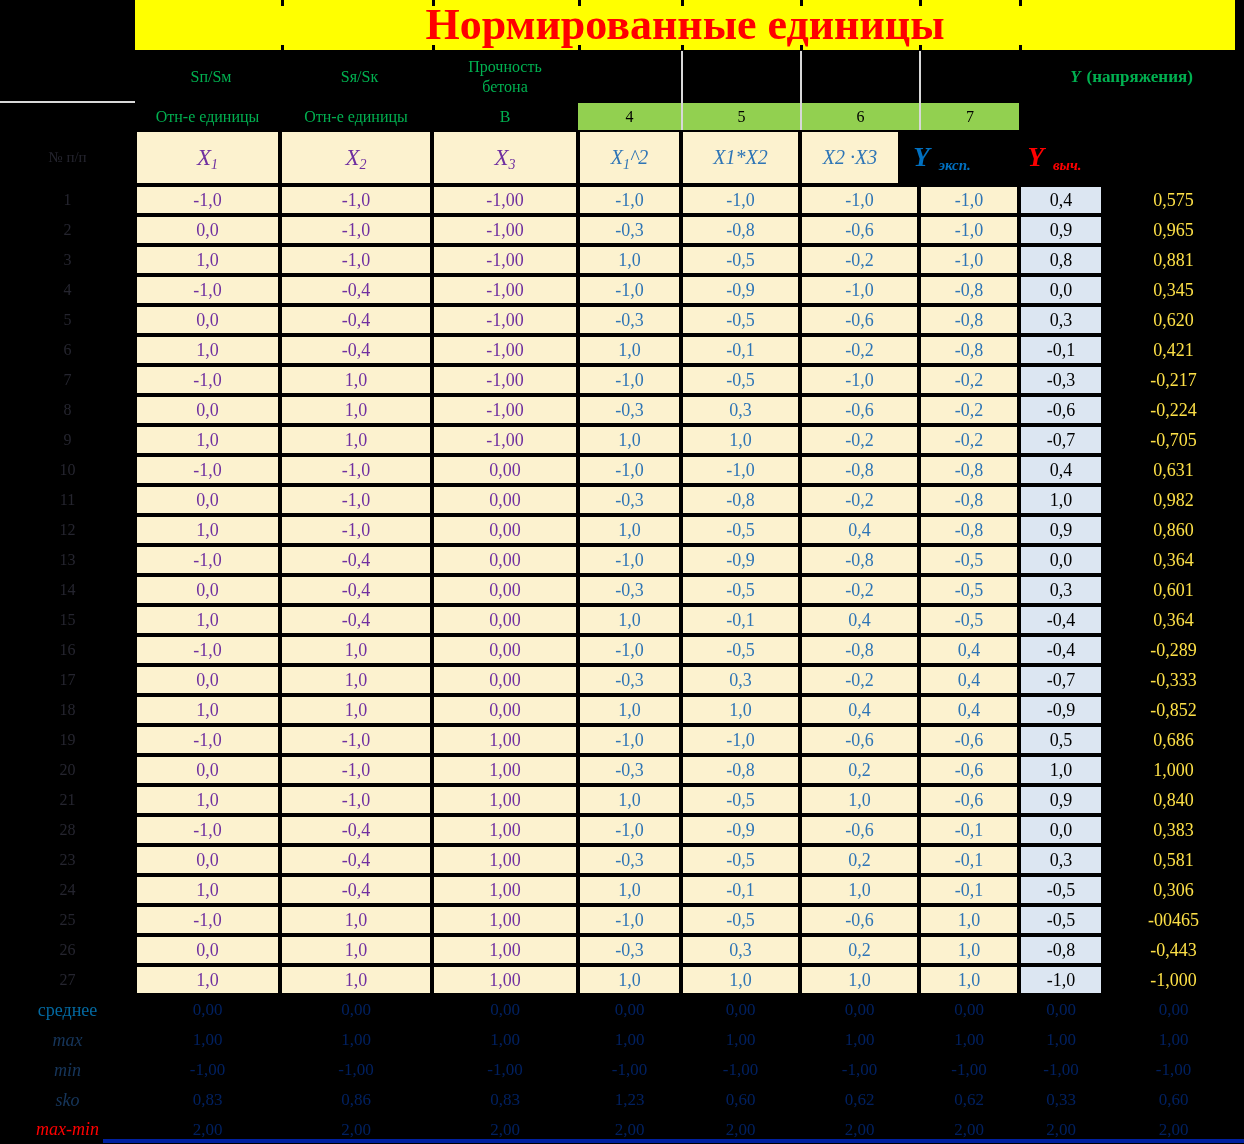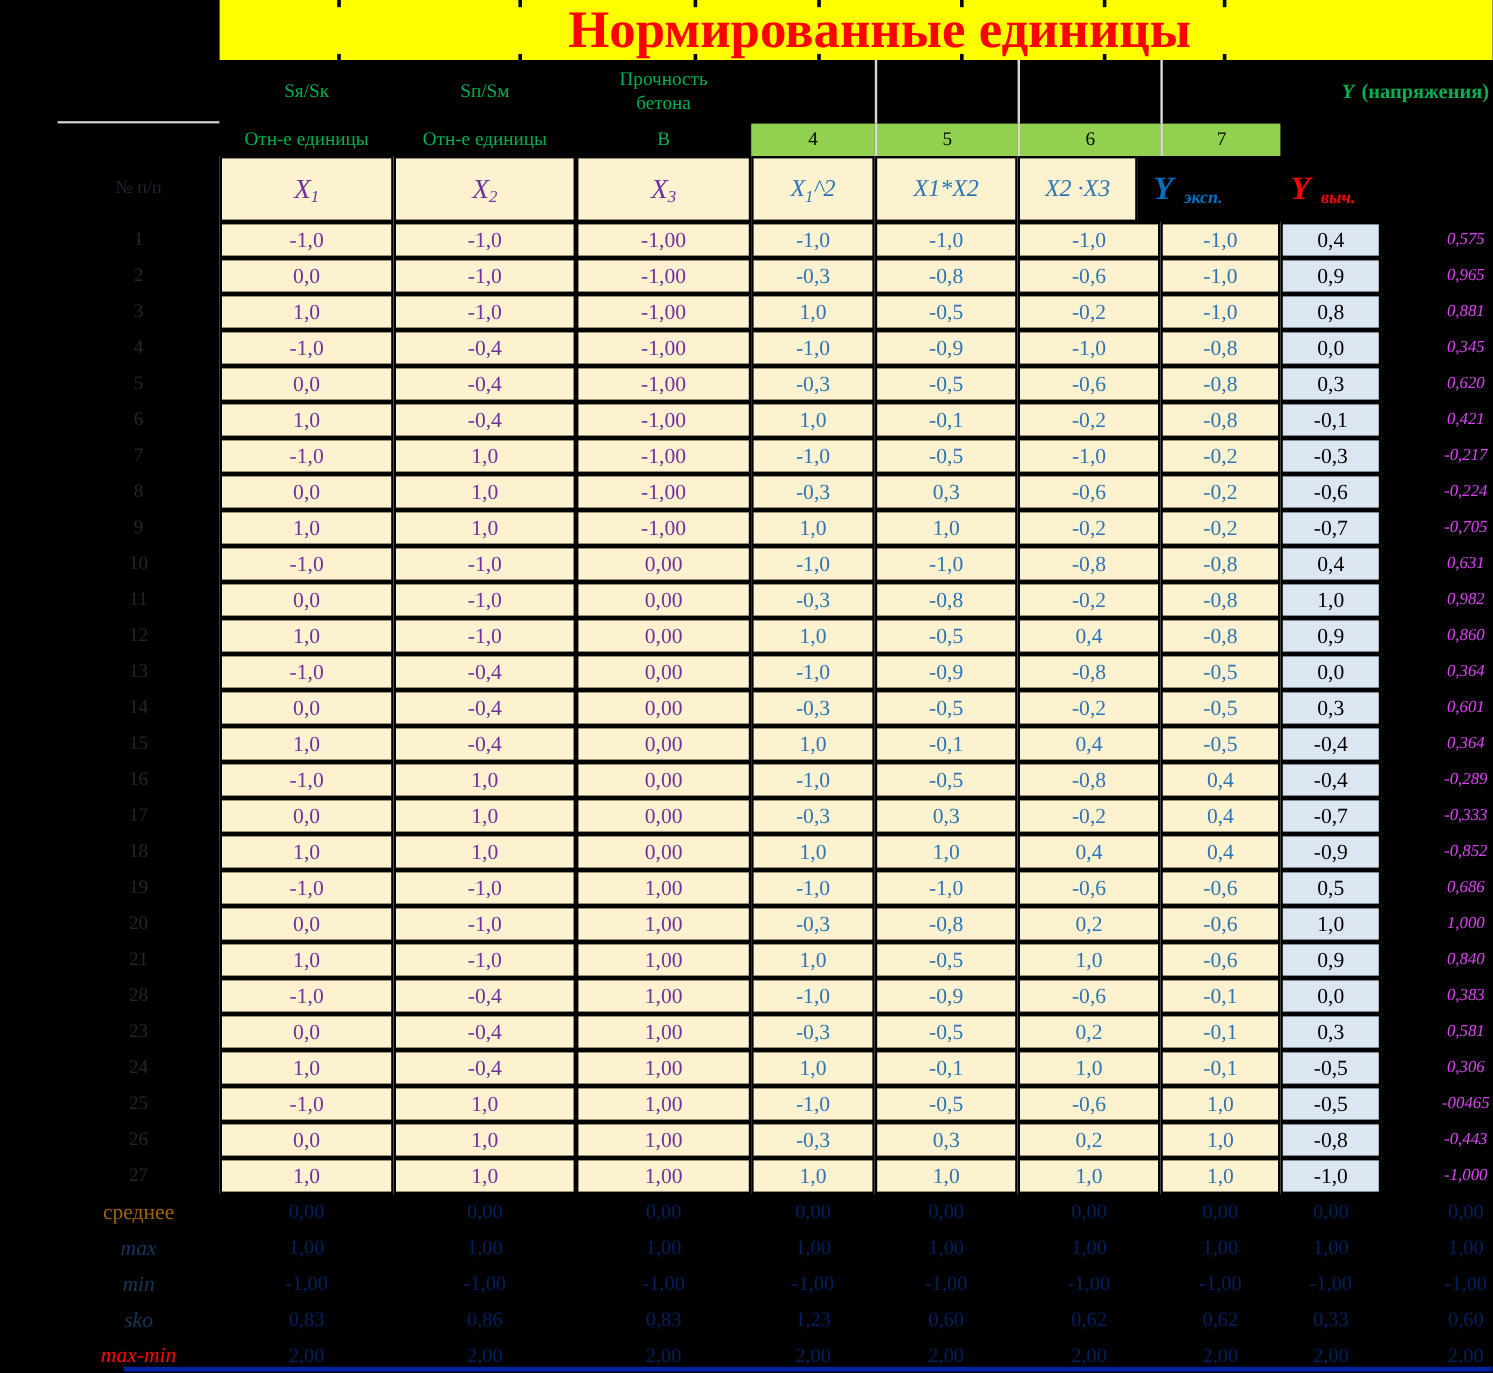--- a/index.html
+++ b/index.html
@@ -1,19 +1,19 @@
 <!DOCTYPE html>
 <html><head>
 <meta charset="utf-8">
 <style>
   * { margin:0; padding:0; box-sizing:border-box; }
   html,body { background:#000; }
   #app {
     position:relative; width:1244px; height:1144px; background:#000;
-    font-family:"Liberation Serif","DejaVu Serif",serif; overflow:hidden;padding-left:48px;
+    font-family:"Liberation Serif","DejaVu Serif",serif; overflow:hidden;
   }
   .trow { display:flex; width:1244px; }
   .c { display:flex; align-items:center; justify-content:center; flex-shrink:0; text-align:center; }
   
   .w0{width:135px}.w1{width:145px}.w2{width:152px}.w3{width:146px}.w4{width:103px}
   .w5{width:119px}.w6{width:119px}.w7{width:100px}.w8{width:84px}.w9{width:141px}
   .w89{width:225px}.wt{width:1109px}
   
   .h-title{height:50px}.h-top{height:53px}.h-unit{height:27px}.h-cols{height:55px}
   .drow{height:30px}.srow{height:30px}.srow4{height:29px}
@@ -37,44 +37,44 @@
   .yhead .y-main{ font-size:27px; }
   .yhead .y-sub{ font-size:15px; position:relative; top:8px; margin-left:9px; }
   .yhead.exp{ color:#0070C0; }
   .yhead.calc{ color:#FF0000; }
   .cornerlbl{ color:#25252F; font-size:15px; background:#000; }
   
   .purple{ color:#7030A0; font-size:18px; }
   .blue{ color:#2E75B6; font-size:18px; }
   .numcell{ color:#25252F; font-size:16px; background:#000; }
   .yexp{ background:#DCE6F2; border:2px solid #000; color:#000; font-size:18px; }
-  .ycalc{ background:#000; color:#d946ef; font-size:14px;font-style:italic; }
+  .ycalc{ background:#000; color:#fde047; font-size:18px; }
   
   .sumlabel{ font-size:18px; font-style:italic; color:#16365C; background:#000; }
-  .srow0 .sumlabel{ color:#a16207; font-style:normal; }
+  .srow0 .sumlabel{ color:#0369a1; font-style:normal; }
   .srow4 .sumlabel{ color:#FF0000; }
   .sumval{ color:#002060; font-size:17px; background:#000; }
   
   .tick{ position:absolute; width:3px; height:6px; background:#000; }
   .bottom-line{ position:absolute; left:103px; top:1139px; width:1141px; height:4px; background:#0020A0; }
 </style>
 </head>
 <body>
 
 <div id="app">
 
   <div class="trow h-title">
     <div class="c w0 blk"></div>
     <div class="c wt title-cell">Нормированные единицы</div>
   </div>
 
   <div class="trow h-top">
     <div class="c w0 blk wb"></div>
+    <div class="c w2 blk greent">Sп/Sм</div>
     <div class="c w1 blk greent">Sя/Sк</div>
-    <div class="c w2 blk greent">Sп/Sм</div>
     <div class="c w3 blk greent" style="padding:0 28px">Прочность бетона</div>
     <div class="c w4 blk"></div>
     <div class="c w5 blk wl"></div>
     <div class="c w6 blk wl"></div>
     <div class="c w7 blk wl"></div>
     <div class="c w89 blk ytitle">
       <span class="it">Y</span>
       <span>(напряжения)</span>
     </div>
   </div>

